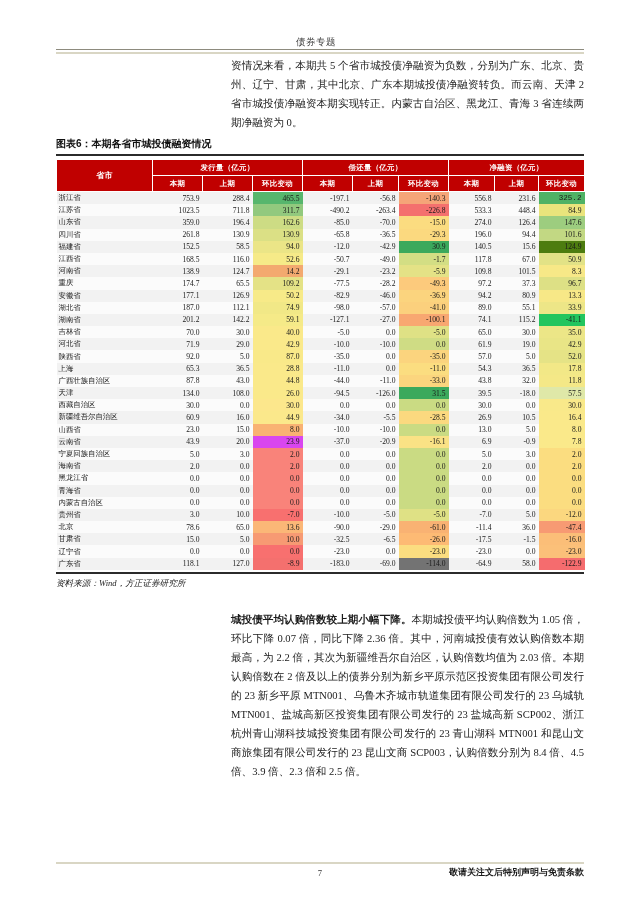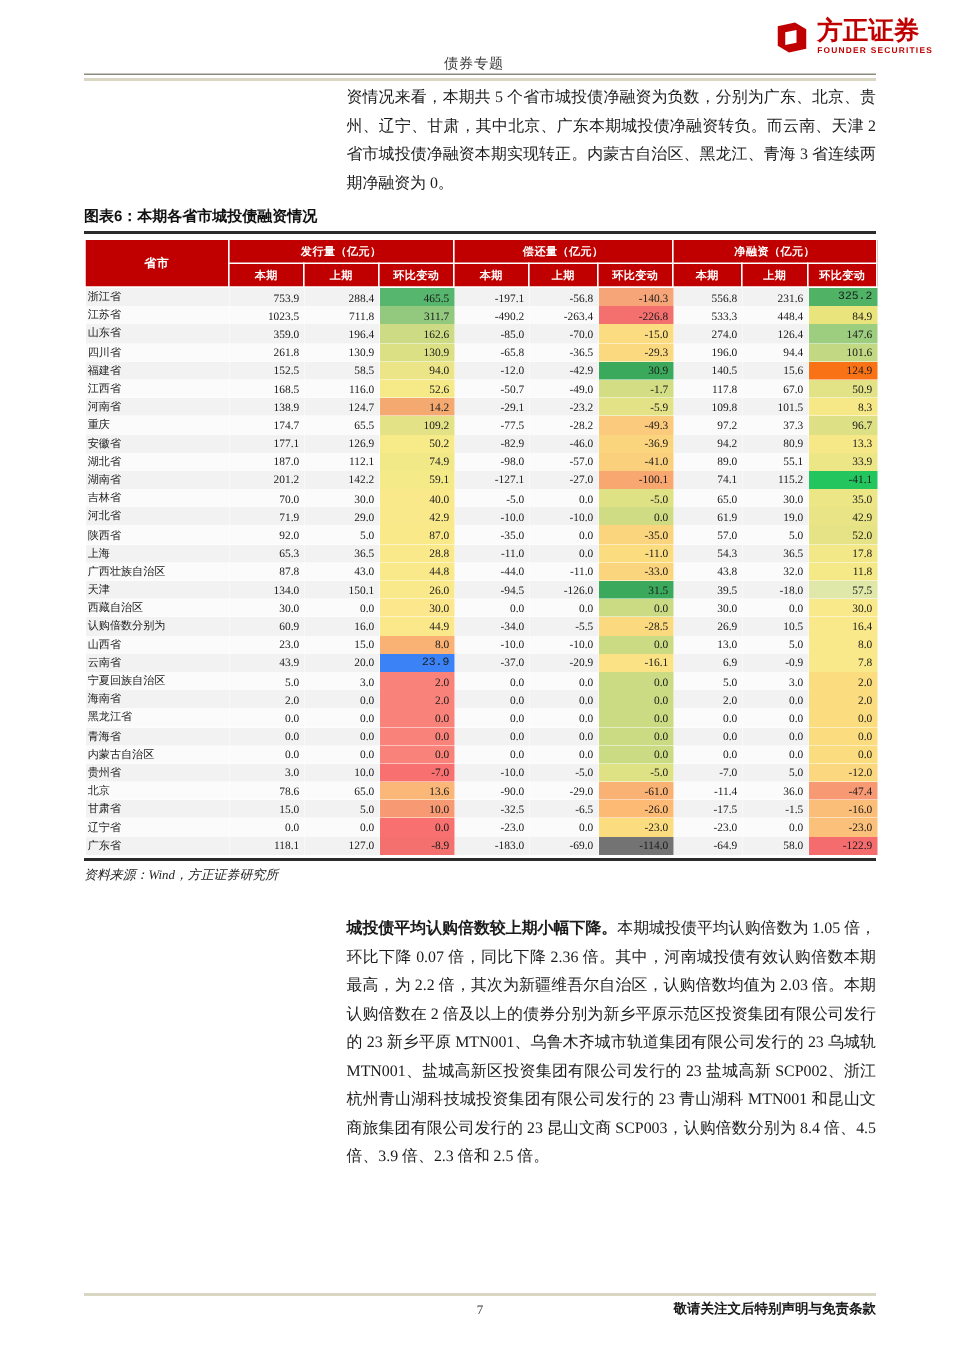--- a/index.html
+++ b/index.html
@@ -222,32 +222,20 @@
 </head>
 <body>
 
 <div class="page">
 
   <div class="header">
     <div class="header-title">债券专题</div>
     <div class="header-rule-top"></div>
     <div class="header-rule-bot"></div>
 
-    <div class="logo">
-      <div class="logo-mark">
-        <svg viewBox="0 0 24 24" width="24" height="24">
-          <path d="M2.5 4.5 L14 2 L21.5 6.5 L21.5 19.5 L10 22 L2.5 17.5 Z" fill="#c00000"></path>
-          <path d="M7.5 8.5 L15 7 L15 15.5 L7.5 17 Z" fill="#ffffff"></path>
-        </svg>
-      </div>
-      <div class="logo-text">
-        <div class="logo-cn">方正证券</div>
-        <div class="logo-en">FOUNDER SECURITIES</div>
-      </div>
-    </div>
   </div>
 
   <div class="para para-top">资情况来看，本期共 5 个省市城投债净融资为负数，分别为广东、北京、贵州、辽宁、甘肃，其中北京、广东本期城投债净融资转负。而云南、天津 2 省市城投债净融资本期实现转正。内蒙古自治区、黑龙江、青海 3 省连续两期净融资为 0。</div>
 
   <div class="fig-caption">图表6：本期各省市城投债融资情况</div>
   <div class="fig-caption-rule"></div>
 
   <div class="tbl-wrap">
     <table class="data">
       <thead>
@@ -321,21 +309,21 @@
           <tr class="odd">
             <td class="prov">福建省</td>
             <td class="num">152.5</td>
             <td class="num">58.5</td>
             <td class="num heat" style="background-color: rgb(235, 229, 135);">94.0</td>
             <td class="num">-12.0</td>
             <td class="num">-42.9</td>
             <td class="num heat" style="background-color: rgb(59, 169, 92);">30.9</td>
             <td class="num">140.5</td>
             <td class="num">15.6</td>
-            <td class="num heat" style="background-color: #f97316;">124.9</td>
+            <td class="num heat" style="background-color: #4d7c0f;">124.9</td>
           </tr>
           <tr class="even">
             <td class="prov">江西省</td>
             <td class="num">168.5</td>
             <td class="num">116.0</td>
             <td class="num heat" style="background-color: rgb(246, 234, 136);">52.6</td>
             <td class="num">-50.7</td>
             <td class="num">-49.0</td>
             <td class="num heat" style="background-color: rgb(211, 222, 132);">-1.7</td>
             <td class="num">117.8</td>
@@ -458,21 +446,21 @@
             <td class="num">-44.0</td>
             <td class="num">-11.0</td>
             <td class="num heat" style="background-color: rgb(251, 213, 126);">-33.0</td>
             <td class="num">43.8</td>
             <td class="num">32.0</td>
             <td class="num heat" style="background-color: rgb(244, 232, 135);">11.8</td>
           </tr>
           <tr class="odd">
             <td class="prov">天津</td>
             <td class="num">134.0</td>
-            <td class="num">150.1</td>
+            <td class="num">108.0</td>
             <td class="num heat" style="background-color: rgb(250, 233, 138);">26.0</td>
             <td class="num">-94.5</td>
             <td class="num">-126.0</td>
             <td class="num heat" style="background-color: rgb(59, 169, 92);">31.5</td>
             <td class="num">39.5</td>
             <td class="num">-18.0</td>
             <td class="num heat" style="background-color: rgb(223, 232, 168); text-align: right;">57.5</td>
           </tr>
           <tr class="even">
             <td class="prov">西藏自治区</td>
@@ -480,21 +468,21 @@
             <td class="num">0.0</td>
             <td class="num heat" style="background-color: rgb(252, 231, 140);">30.0</td>
             <td class="num">0.0</td>
             <td class="num">0.0</td>
             <td class="num heat" style="background-color: rgb(202, 219, 131);">0.0</td>
             <td class="num">30.0</td>
             <td class="num">0.0</td>
             <td class="num heat" style="background-color: rgb(249, 233, 138);">30.0</td>
           </tr>
           <tr class="odd">
-            <td class="prov">认购倍数分别为</td>
+            <td class="prov">新疆维吾尔自治区</td>
             <td class="num">60.9</td>
             <td class="num">16.0</td>
             <td class="num heat" style="background-color: rgb(251, 232, 139);">44.9</td>
             <td class="num">-34.0</td>
             <td class="num">-5.5</td>
             <td class="num heat" style="background-color: rgb(251, 217, 127);">-28.5</td>
             <td class="num">26.9</td>
             <td class="num">10.5</td>
             <td class="num heat" style="background-color: rgb(250, 233, 138);">16.4</td>
           </tr>
@@ -507,21 +495,21 @@
             <td class="num">-10.0</td>
             <td class="num heat" style="background-color: rgb(202, 219, 131);">0.0</td>
             <td class="num">13.0</td>
             <td class="num">5.0</td>
             <td class="num heat" style="background-color: rgb(250, 233, 138);">8.0</td>
           </tr>
           <tr class="odd">
             <td class="prov">云南省</td>
             <td class="num">43.9</td>
             <td class="num">20.0</td>
-            <td class="num heat" style="background-color: #3b82f6; font-family: Liberation Mono, monospace;">23.9</td>
+            <td class="num heat" style="background-color: #d946ef;">23.9</td>
             <td class="num">-37.0</td>
             <td class="num">-20.9</td>
             <td class="num heat" style="background-color: rgb(250, 226, 133);">-16.1</td>
             <td class="num">6.9</td>
             <td class="num">-0.9</td>
             <td class="num heat" style="background-color: rgb(250, 233, 138);">7.8</td>
           </tr>
           <tr class="even">
             <td class="prov">宁夏回族自治区</td>
             <td class="num">5.0</td>

